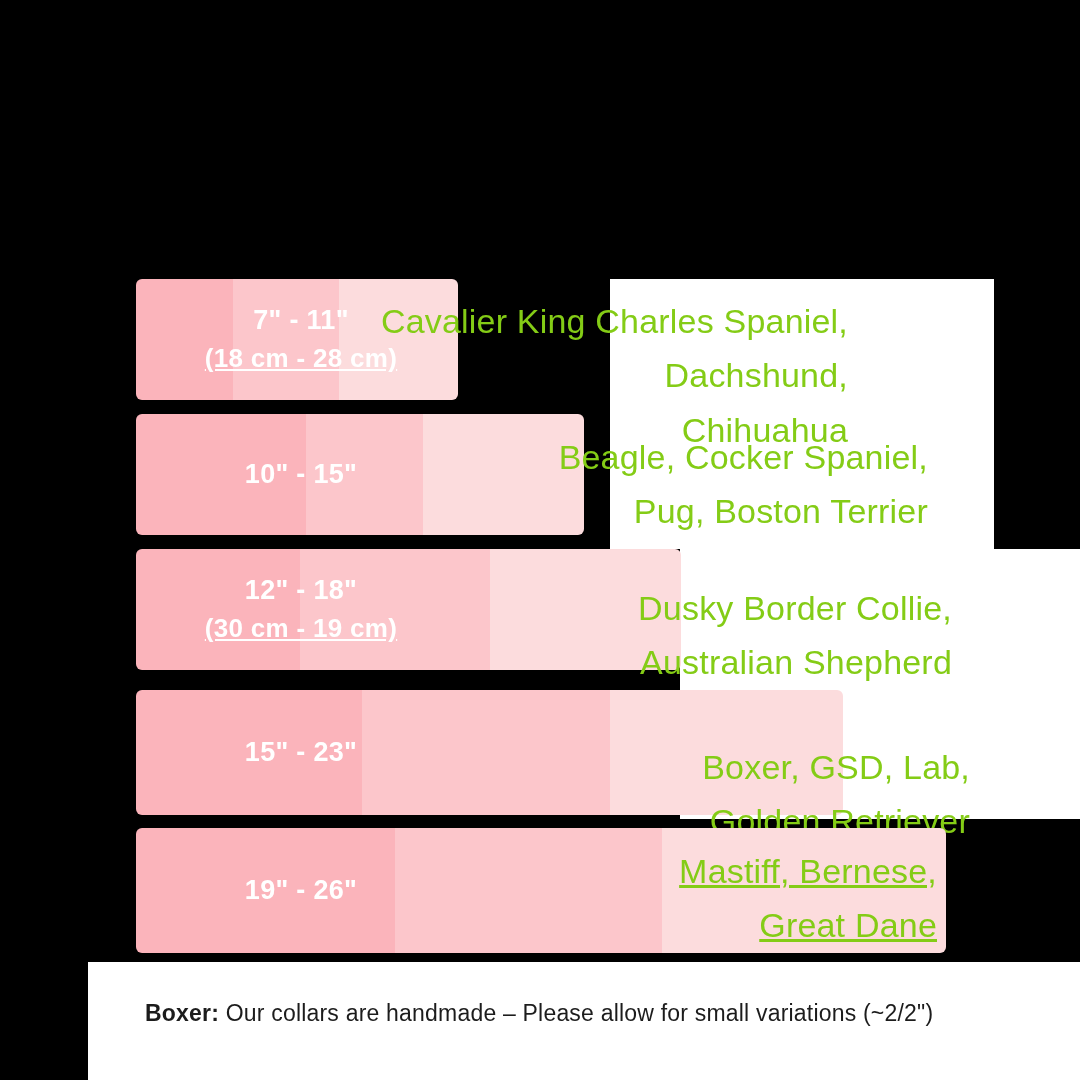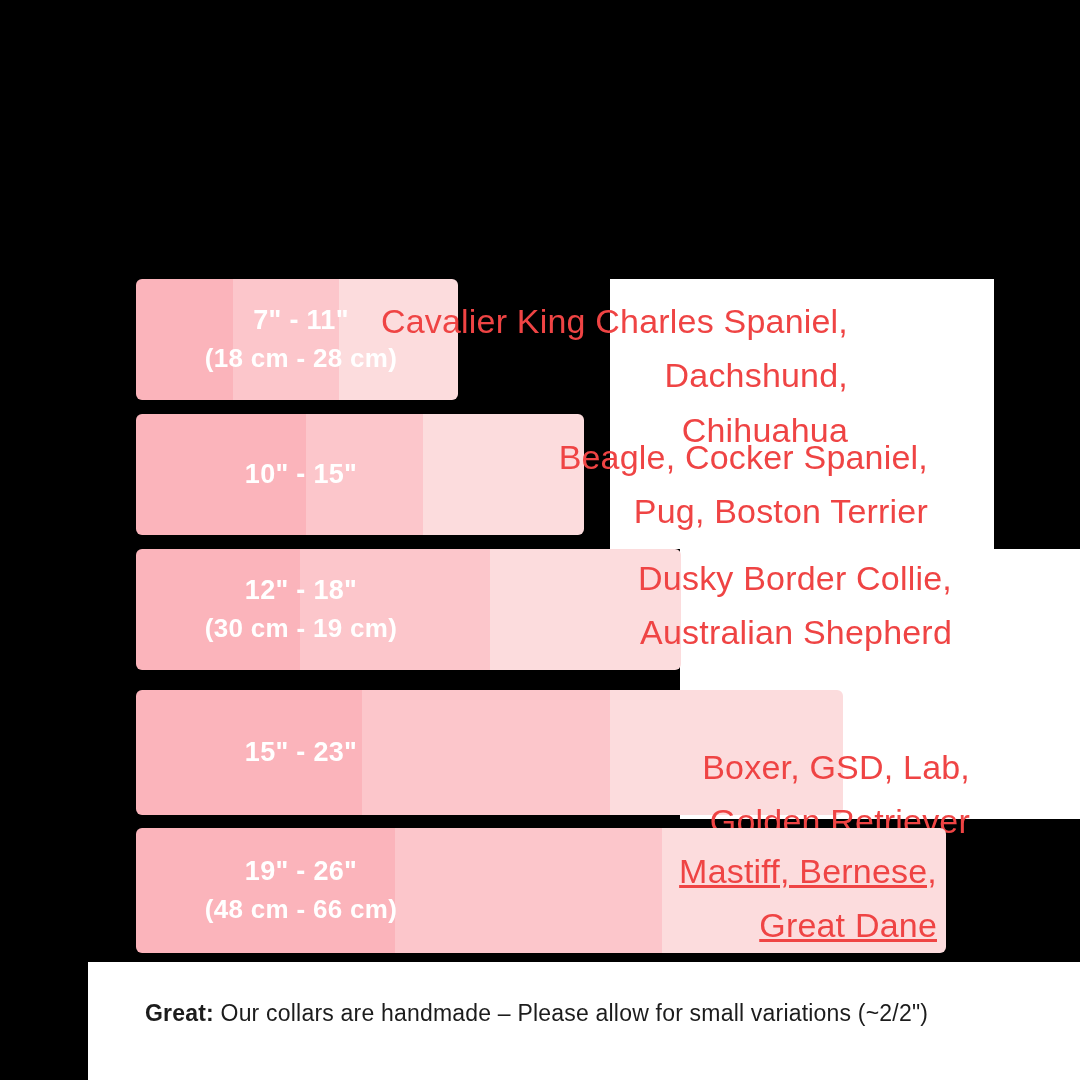--- a/index.html
+++ b/index.html
@@ -48,26 +48,26 @@
     align-items: center;
     justify-content: center;
     color: #ffffff;
     font-weight: bold;
     font-size: 27px;
     line-height: 1.45;
     letter-spacing: 0.3px;
     text-align: center;
     pointer-events: none;
   }
-  .range-label .metric { font-size: 26px; }
+  .range-label .metric { font-size: 26px; text-decoration: underline; }
 
   
   .breeds {
     position: absolute;
-    color: #ef4444;
+    color: #84cc16;
     font-size: 34px;
     line-height: 1.6;
     text-align: right;
     white-space: pre-line;
     letter-spacing: 0.2px;
   }
 
   
   .note-panel {
     position: absolute;
@@ -119,42 +119,41 @@
 
 <div class="bar-row" style="top:549px; height:121px; width:545px;">
   <div class="seg seg-dark" style="width:30%;"></div>
   <div class="seg seg-mid" style="width:35%;"></div>
   <div class="seg seg-light" style="width:35%;"></div>
 </div>
 <div class="range-label" style="left:136px; top:549px; height:121px;">
   <span>12" - 18"</span>
   <span class="metric">(30 cm - 19 cm)</span>
 </div>
-<div class="breeds" style="left:400px; top:551px; width:552px;">Dusky Border Collie,
+<div class="breeds" style="left:400px; top:581px; width:552px;">Dusky Border Collie,
 Australian Shepherd</div>
 
 <div class="bar-row" style="top:690px; height:125px; width:707px;">
   <div class="seg seg-dark" style="width:32%;"></div>
   <div class="seg seg-mid" style="width:35%;"></div>
   <div class="seg seg-light" style="width:33%;"></div>
 </div>
 <div class="range-label" style="left:136px; top:690px; height:125px;">
   <span>15" - 23"</span>
 </div>
 <div class="breeds" style="left:420px; top:740px; width:550px;">Boxer, GSD, Lab,
 Golden Retriever</div>
 
 <div class="bar-row" style="top:828px; height:125px; width:810px;">
   <div class="seg seg-dark" style="width:32%;"></div>
   <div class="seg seg-mid" style="width:33%;"></div>
   <div class="seg seg-light" style="width:35%;"></div>
 </div>
 <div class="range-label" style="left:136px; top:828px; height:125px;">
   <span>19" - 26"</span>
-  <span class="metric">(48 cm - 66 cm)</span>
 </div>
 <div class="breeds" style="left:420px; top:844px; width:517px;text-decoration:underline;">Mastiff, Bernese,
 Great Dane</div>
 
 <div class="note-panel"></div>
 <div class="note-text">
-  <b>Great:</b><span> Our collars are handmade – Please allow for small variations (~2/2")</span>
+  <b>Boxer:</b><span> Our collars are handmade – Please allow for small variations (~2/2")</span>
 </div>
 
 </body></html>

